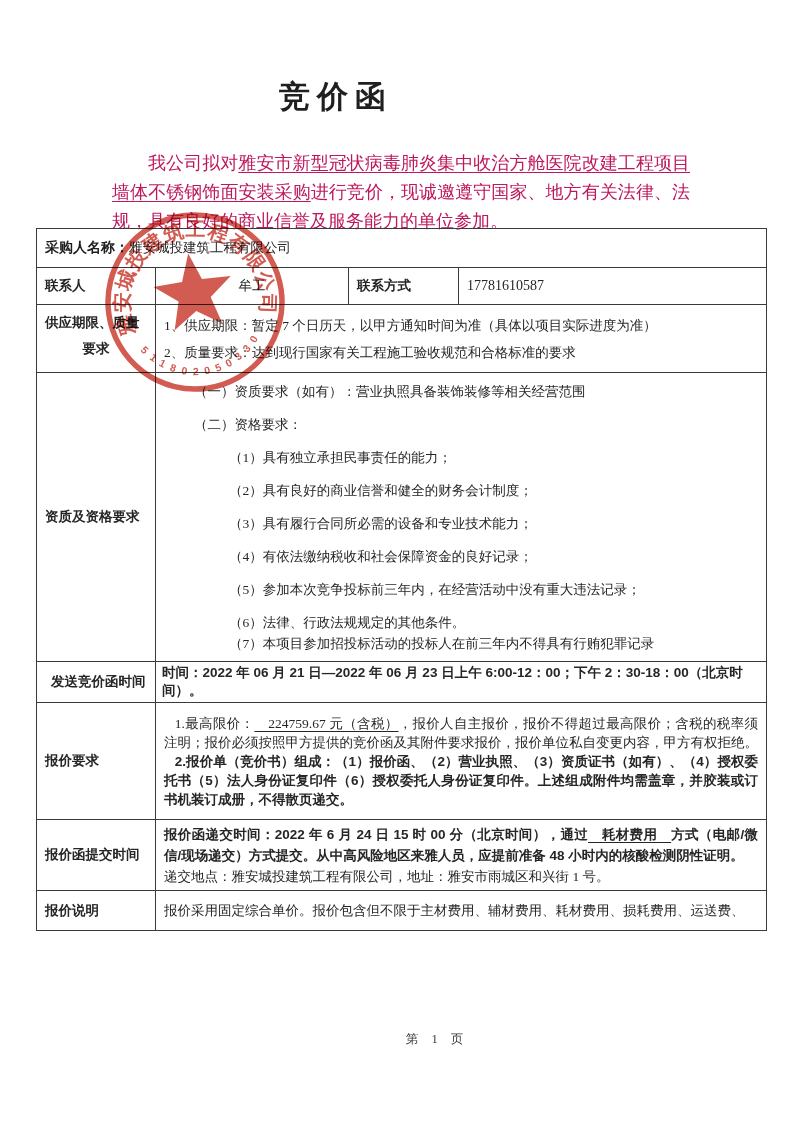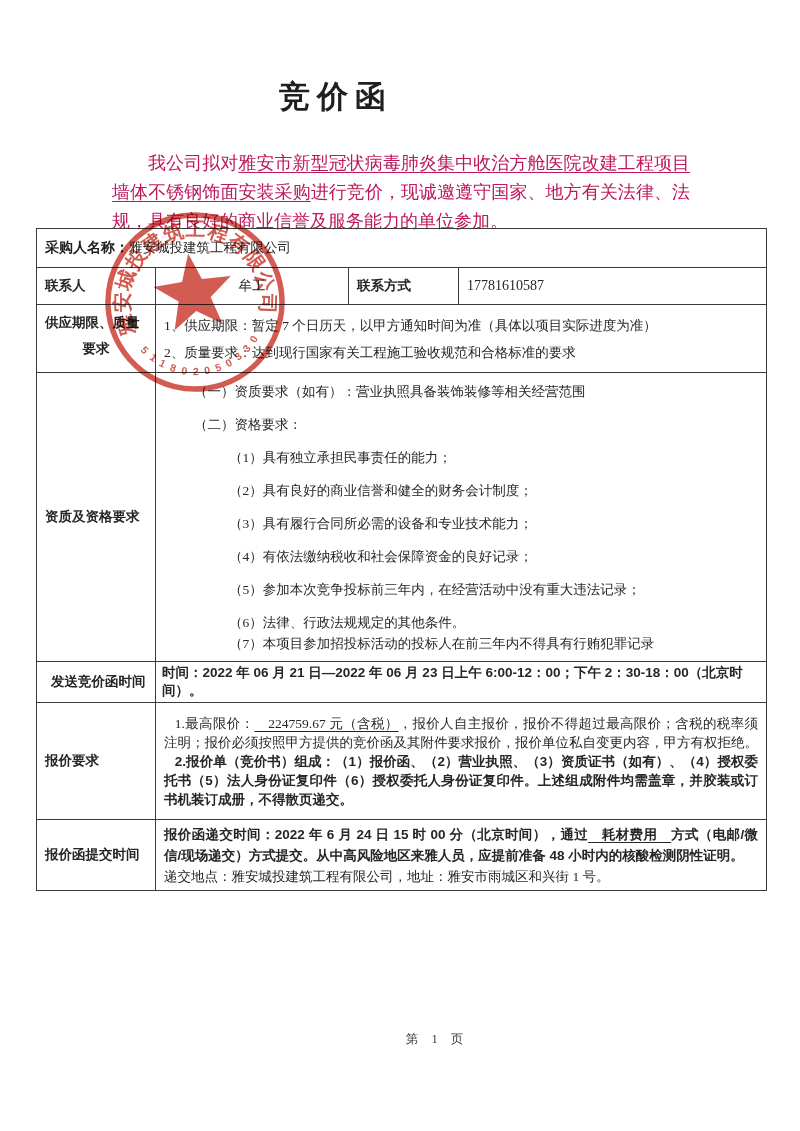--- a/index.html
+++ b/index.html
@@ -112,20 +112,24 @@
       <p class="b">2.报价单（竞价书）组成：（1）报价函、（2）营业执照、（3）资质证书（如有）、（4）授权委托书（5）法人身份证复印件（6）授权委托人身份证复印件。上述组成附件均需盖章，并胶装或订书机装订成册，不得散页递交。</p>
     </td>
   </tr>
   <tr>
     <td class="lbl" style="height:66px;">报价函提交时间</td>
     <td colspan="3" class="sub">
       <p><span class="b">报价函递交时间：2022 年 6 月 24 日 15 时 00 分（北京时间），通过</span><span class="b u">　耗材费用　</span><span class="b">方式（电邮/微信/现场递交）方式提交。从中高风险地区来雅人员，应提前准备 48 小时内的核酸检测阴性证明。</span></p>
       <p>递交地点：雅安城投建筑工程有限公司，地址：雅安市雨城区和兴街 1 号。</p>
     </td>
   </tr>
+  <tr>
+    <td class="lbl" style="height:35px;">报价说明</td>
+    <td colspan="3">报价采用固定综合单价。报价包含但不限于主材费用、辅材费用、耗材费用、损耗费用、运送费、</td>
+  </tr>
 </tbody>
   </table>
 
 <svg class="stamp" viewBox="0 0 190 190">
   <defs>
     <path id="arcTop" d="M 33 117.6 A 66 66 0 1 1 157 117.6"></path>
     <path id="arcBottom" d="M 33 133.7 A 73 73 0 0 0 157 133.7"></path>
   </defs>
   <g transform="rotate(-8 95 95)">
     <circle cx="95" cy="95" r="87" fill="none" stroke="#c8362b" stroke-width="5.5"></circle>

